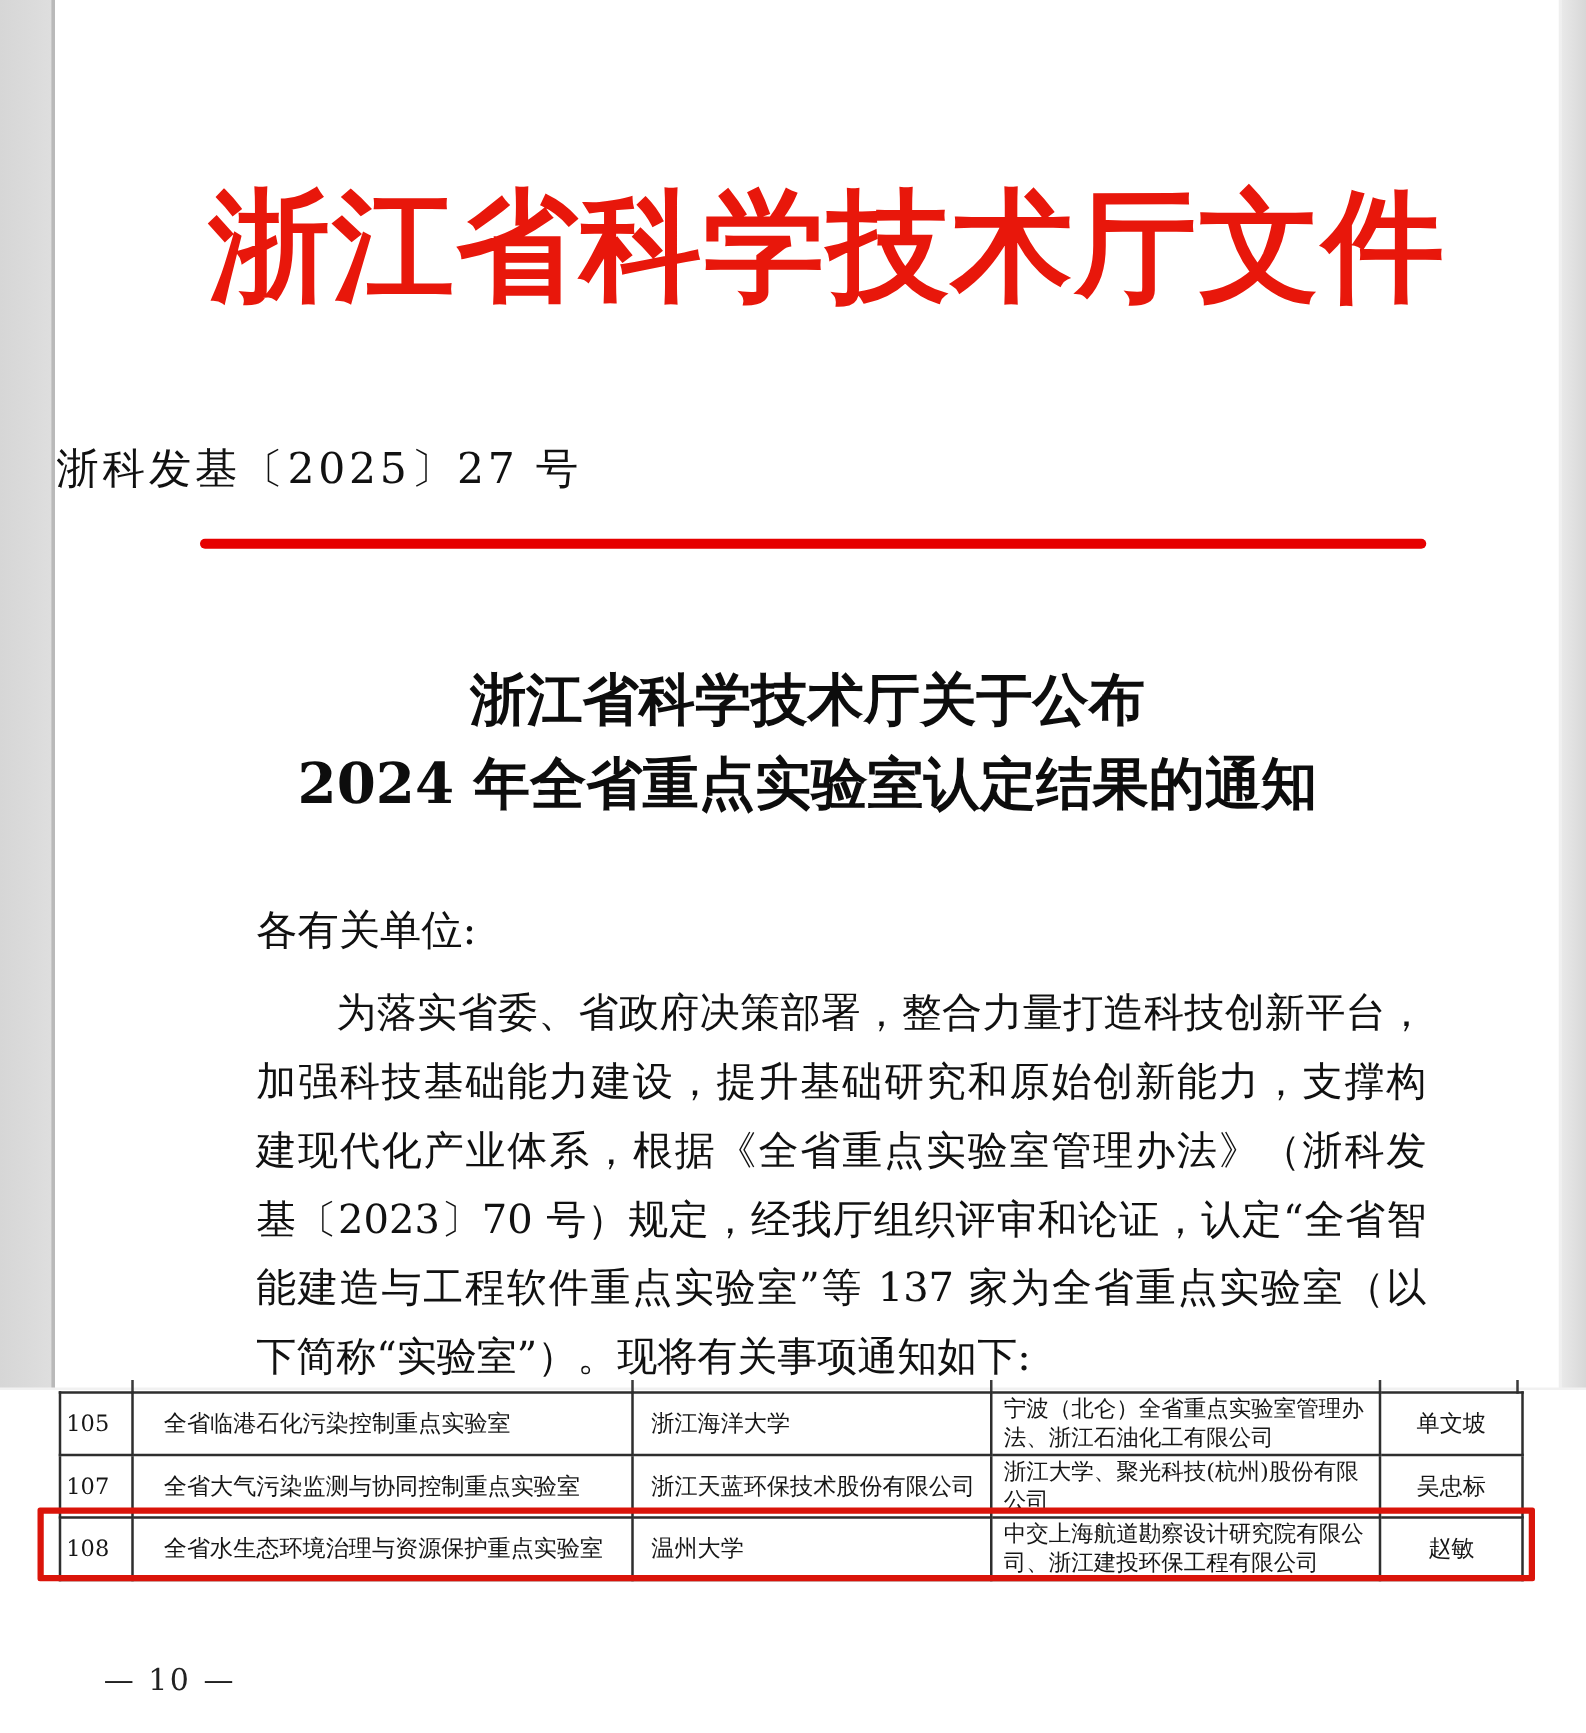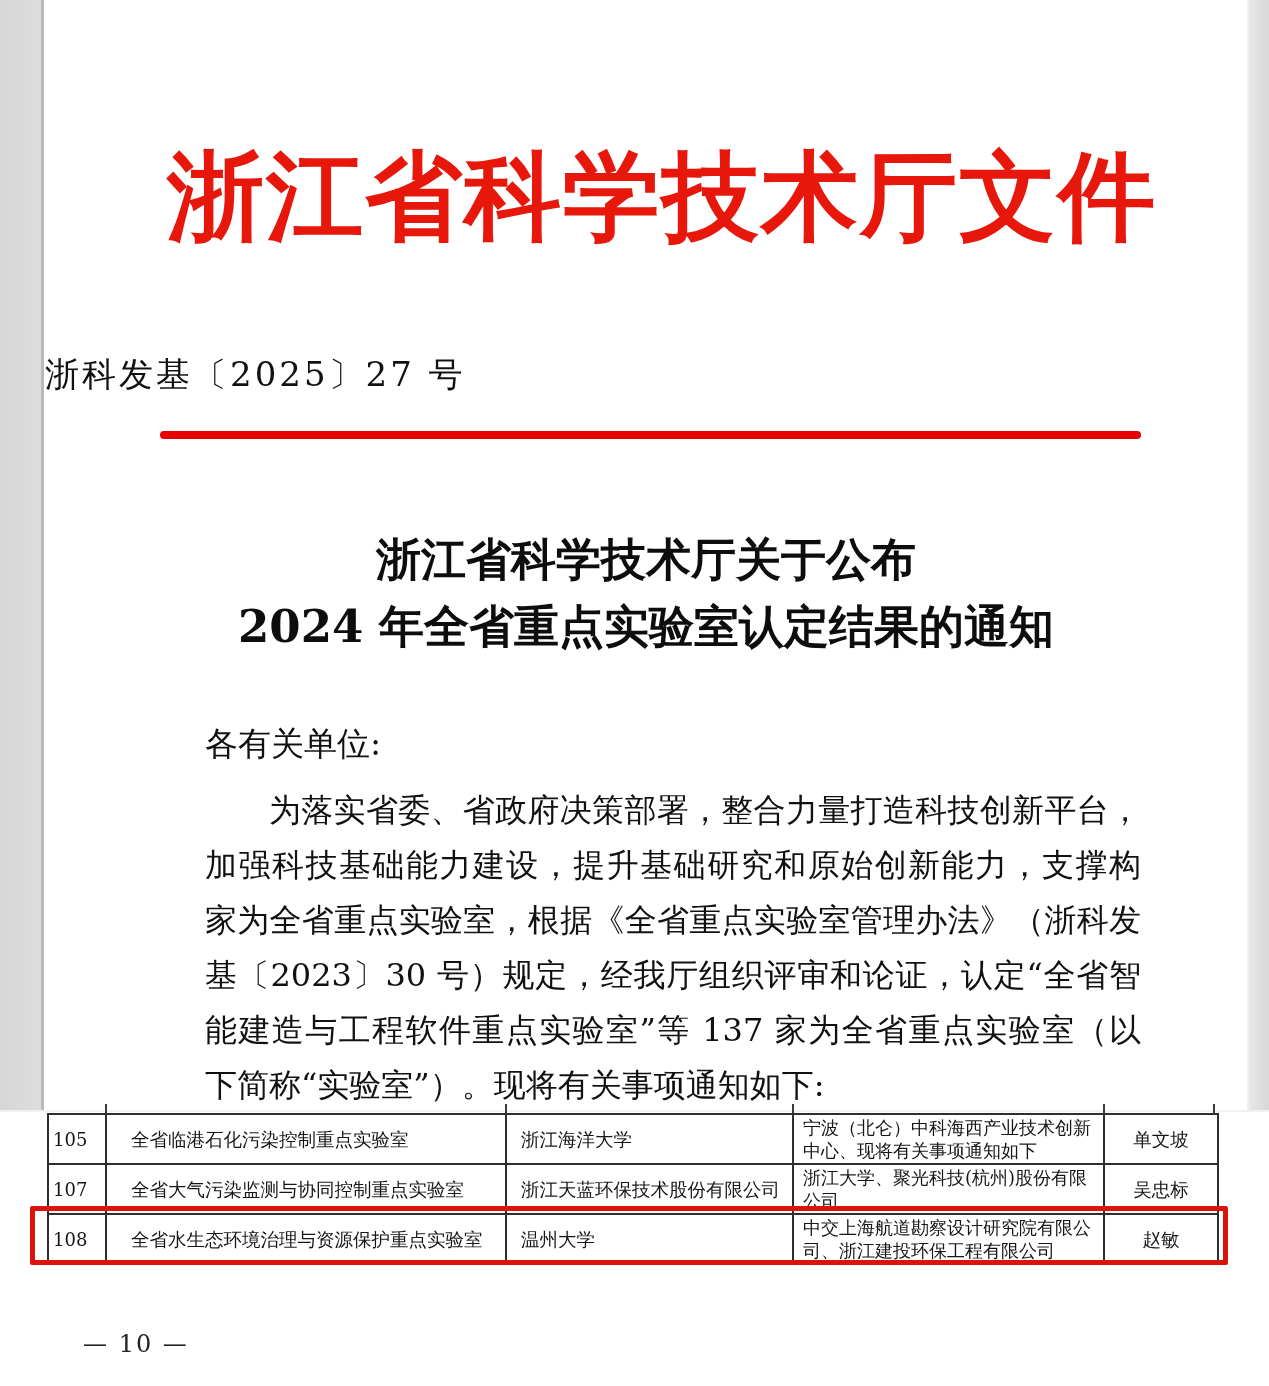--- a/index.html
+++ b/index.html
@@ -94,22 +94,22 @@
 
 <div class="notice-title">
   <div>浙江省科学技术厅关于公布</div>
   <div>2024 年全省重点实验室认定结果的通知</div>
 </div>
 
 <div class="salutation">各有关单位:</div>
 <div class="body-par">
   <div class="body-line first">为落实省委、省政府决策部署，整合力量打造科技创新平台，</div>
   <div class="body-line">加强科技基础能力建设，提升基础研究和原始创新能力，支撑构</div>
-  <div class="body-line">家为全省重点实验室，根据《全省重点实验室管理办法》（浙科发</div>
-  <div class="body-line">基〔2023〕30 号）规定，经我厅组织评审和论证，认定“全省智</div>
+  <div class="body-line">建现代化产业体系，根据《全省重点实验室管理办法》（浙科发</div>
+  <div class="body-line">基〔2023〕70 号）规定，经我厅组织评审和论证，认定“全省智</div>
   <div class="body-line">能建造与工程软件重点实验室”等 137 家为全省重点实验室（以</div>
   <div class="body-line last">下简称“实验室”）。现将有关事项通知如下:</div>
 </div>
 
 <div class="seam"></div>
 
 <div class="stub" style="left:105px"></div>
 <div class="stub" style="left:505px"></div>
 <div class="stub" style="left:792px"></div>
 <div class="stub" style="left:1103px"></div>
@@ -121,21 +121,21 @@
       <col style="width:400px">
       <col style="width:287px">
       <col style="width:311px">
       <col style="width:114px">
   </colgroup>
   <tbody>
       <tr style="height:49px">
     <td class="c-no">105</td>
     <td class="c-lab">全省临港石化污染控制重点实验室</td>
     <td class="c-host">浙江海洋大学</td>
-    <td class="c-co">宁波（北仑）中科海西产业技术创新中心、现将有关事项通知如下</td>
+    <td class="c-co">宁波（北仑）全省重点实验室管理办法、浙江石油化工有限公司</td>
     <td class="c-dir">单文坡</td>
   </tr>
   <tr style="height:46px">
     <td class="c-no">107</td>
     <td class="c-lab">全省大气污染监测与协同控制重点实验室</td>
     <td class="c-host">浙江天蓝环保技术股份有限公司</td>
     <td class="c-co">浙江大学、聚光科技(杭州)股份有限公司</td>
     <td class="c-dir">吴忠标</td>
   </tr>
   <tr style="height:50px">

